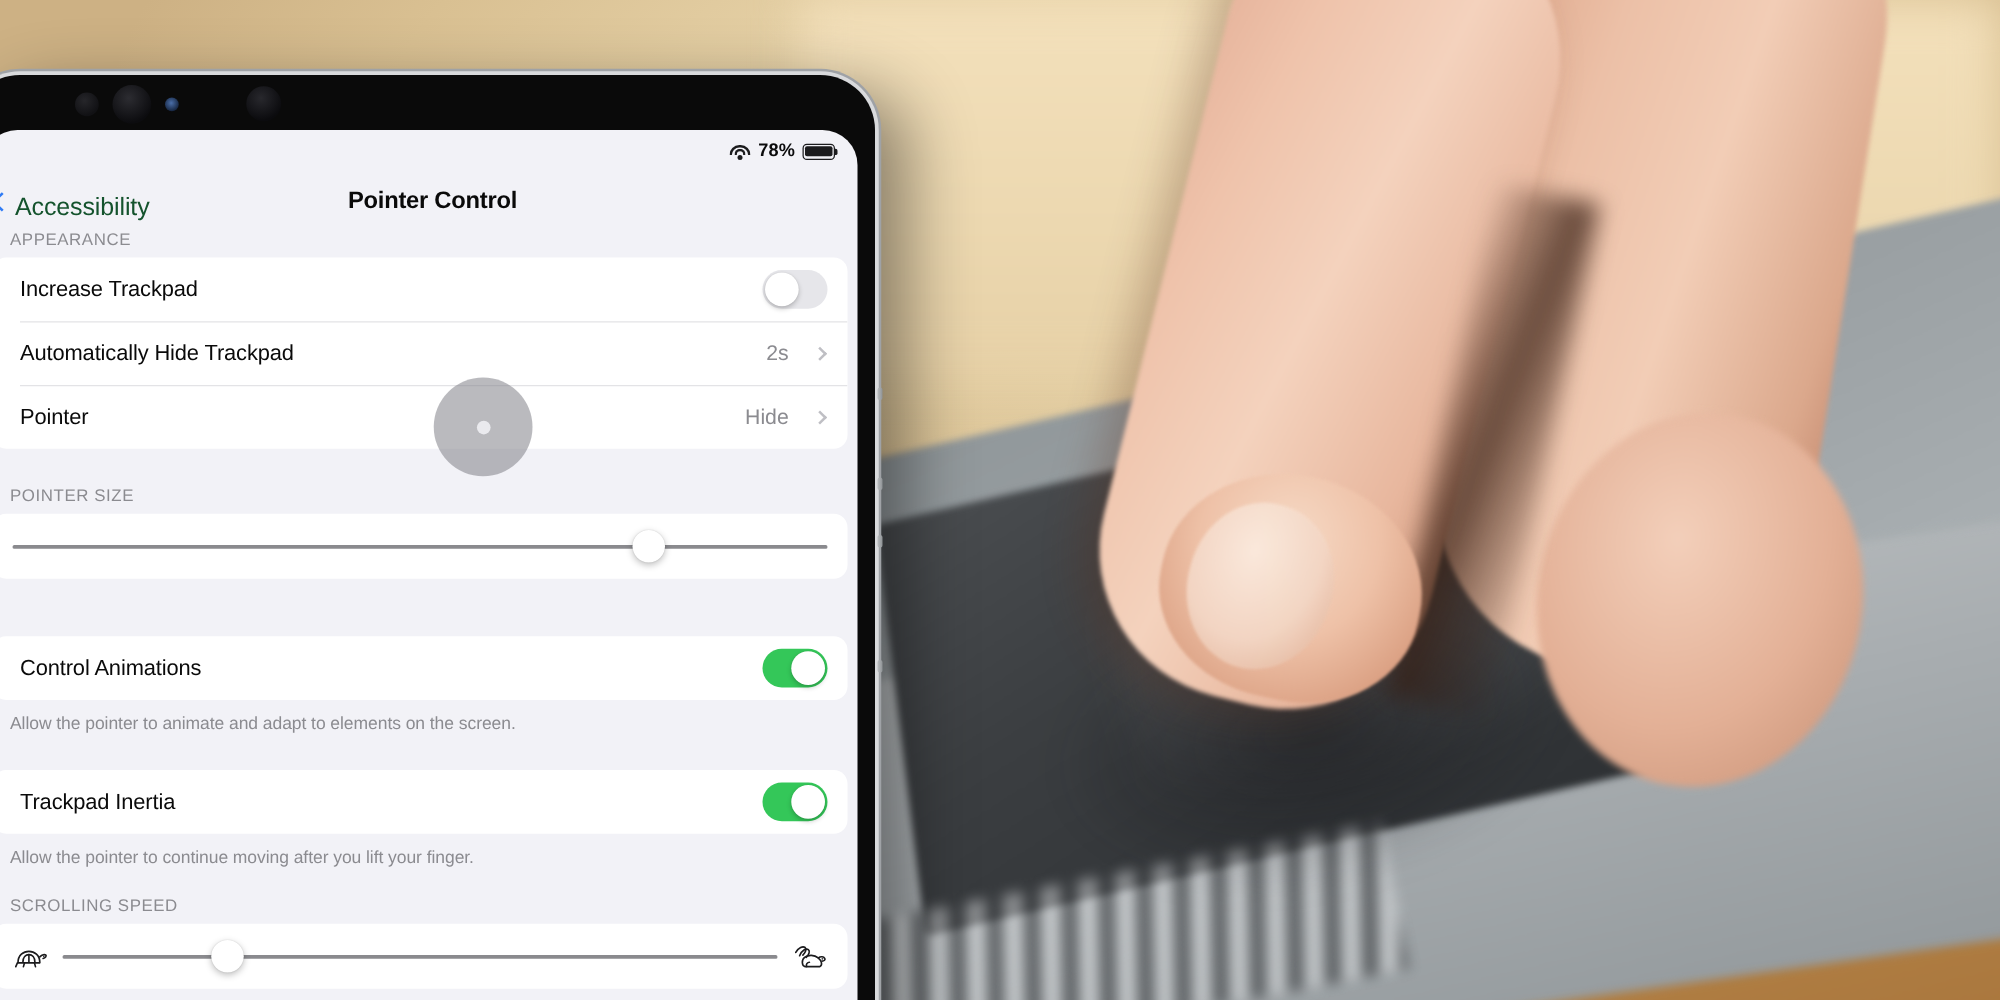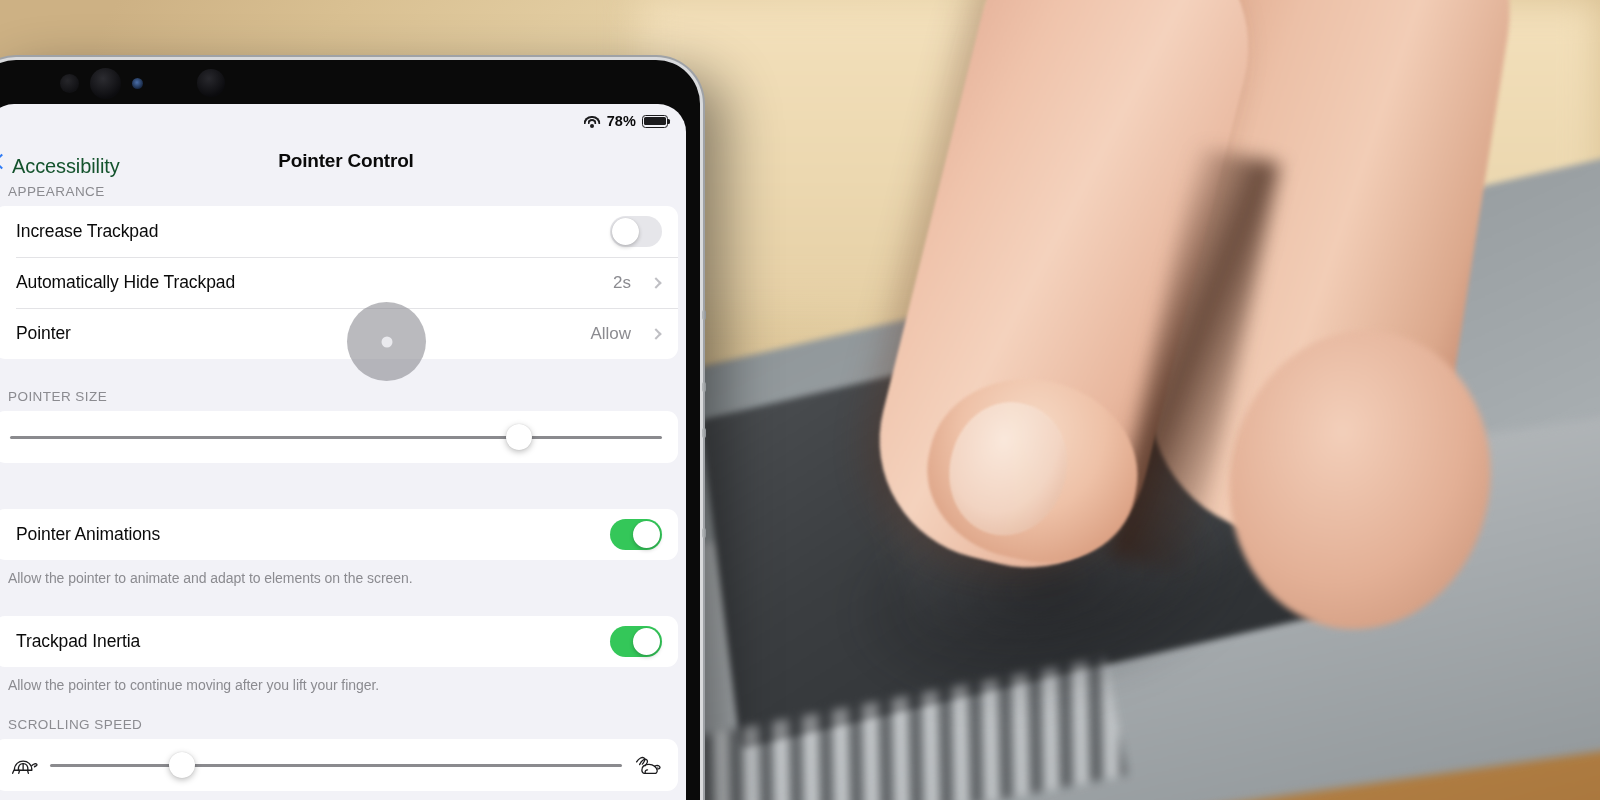--- a/index.html
+++ b/index.html
@@ -516,21 +516,21 @@
             <span class="row-label">Automatically Hide Trackpad</span>
             <span class="row-right">
               <span class="row-value">2s</span>
               <span class="chev-right"></span>
             </span>
           </div>
 
           <div class="row">
             <span class="row-label">Pointer</span>
             <span class="row-right">
-              <span class="row-value">Allow</span>
+              <span class="row-value">Hide</span>
               <span class="chev-right"></span>
             </span>
           </div>
 
         </div>
 
         <div class="sp-30"></div>
 
         <div class="sec-header">POINTER SIZE</div>
 
@@ -539,21 +539,21 @@
             <div class="track"></div>
             <div class="thumb" id="pointer-size-thumb" style="left: 78%;"></div>
           </div>
         </div>
 
         <div class="sp-30"></div>
         <div class="sp-16"></div>
 
         <div class="card">
           <div class="row">
-            <span class="row-label">Pointer Animations</span>
+            <span class="row-label">Control Animations</span>
             <span class="row-right">
               <span class="toggle on">
                 <span class="knob"></span>
               </span>
             </span>
           </div>
         </div>
         <div class="footnote">Allow the pointer to animate and adapt to elements on the screen.</div>
 
         <div class="sp-30"></div>

